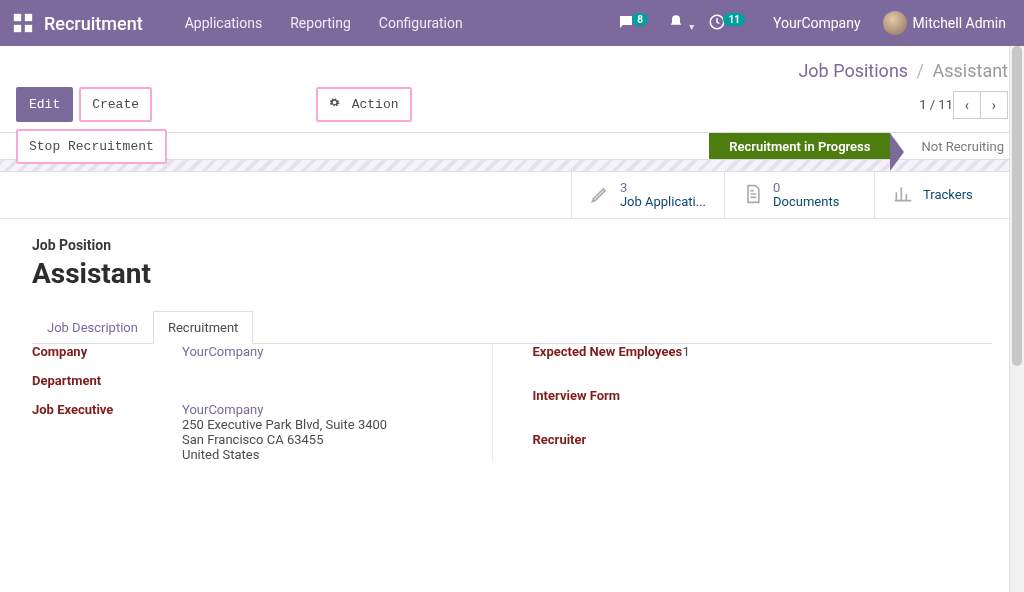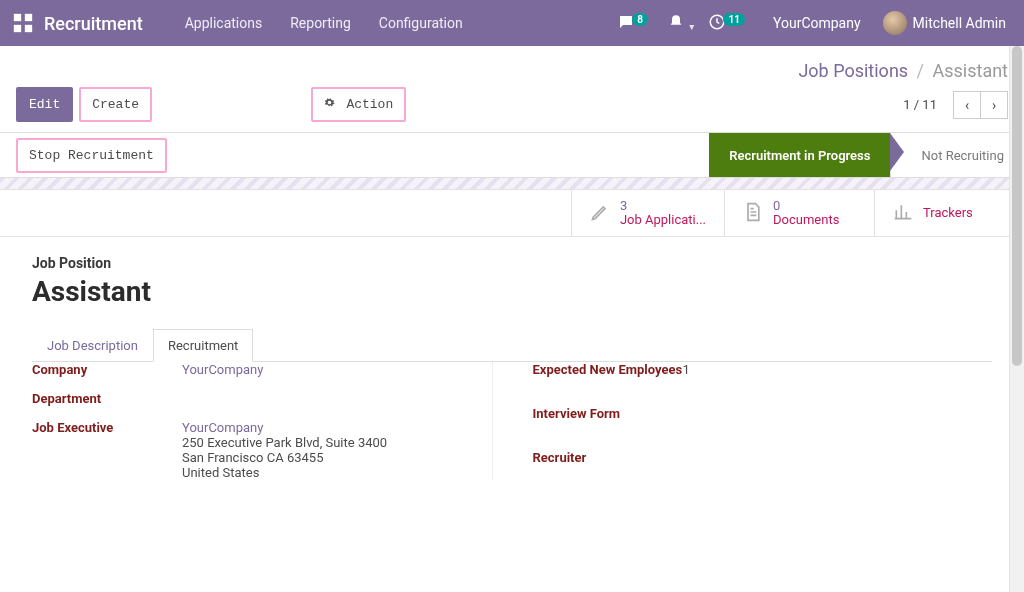--- a/index.html
+++ b/index.html
@@ -100,40 +100,40 @@
     position: relative;
     left: -60px;
   }
   .gear {
     display: inline-block;
     margin-right: 4px;
   }
   .pager-group {
     display: flex;
     align-items: center;
-    gap: 16px;
+    gap: 0;
     margin-left: auto;
   }
   .pager-text { color: #4c4c4c; font-size: 13px; }
   .chev {
     border: 1px solid #ccc;
     width: 28px; height: 28px;
     display: flex; align-items: center; justify-content: center;
     cursor: pointer;
     font-size: 14px;
     background: #fff;
   }
   .chev + .chev { margin-left: -1px; }
 
   .status-bar-row {
     display: flex;
     align-items: stretch;
     border-top: 1px solid #ddd;
     border-bottom: 1px solid #ddd;
-    height: 46px;
+    height: 28px;
   }
   .status-bar-row .btn.stop {
     margin: 4px 0 4px 16px;
     align-self: center;
   }
   .statusbar {
     margin-left: auto;
     display: flex;
     align-items: stretch;
   }
@@ -181,21 +181,21 @@
     align-items: center;
     gap: 10px;
     border-left: 1px solid #e2e2e2;
     padding: 8px 18px;
     min-width: 150px;
     cursor: pointer;
     color: #7a7a7a;
     height: 46px;
   }
   .stat-btn .num { color: #7b6a9c; font-size: 13px; line-height: 1.1; }
-  .stat-btn .lbl { color: #be185d; font-size: 13px; line-height: 1.1; }
+  .stat-btn .lbl { color: #0c4a6e; font-size: 13px; line-height: 1.1; }
   .stat-btn svg { width: 20px; height: 20px; opacity: 0.7; }
 
   .form-body {
     padding: 18px 32px 40px 32px;
   }
   .section-label {
     font-size: 14px;
     color: #3a3a3a;
     font-weight: 700;
     margin-bottom: 4px;

